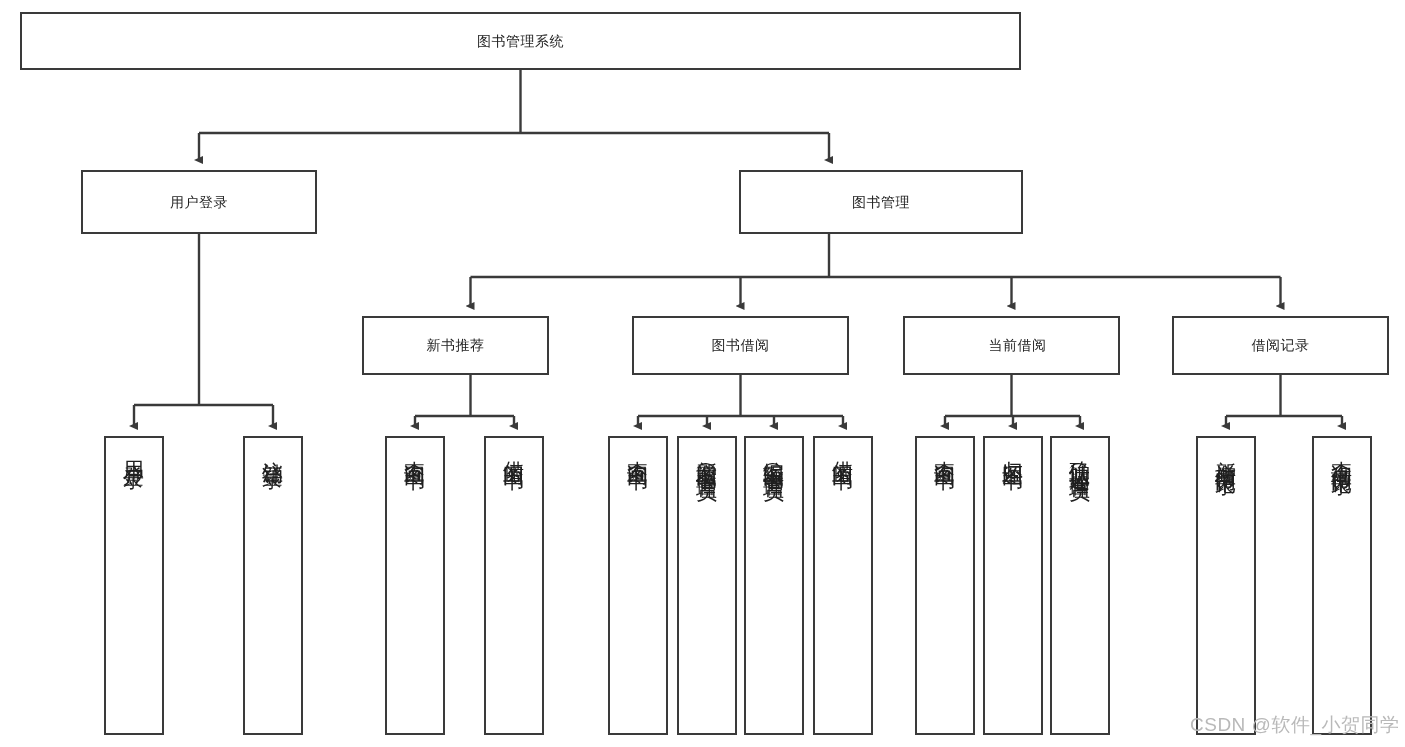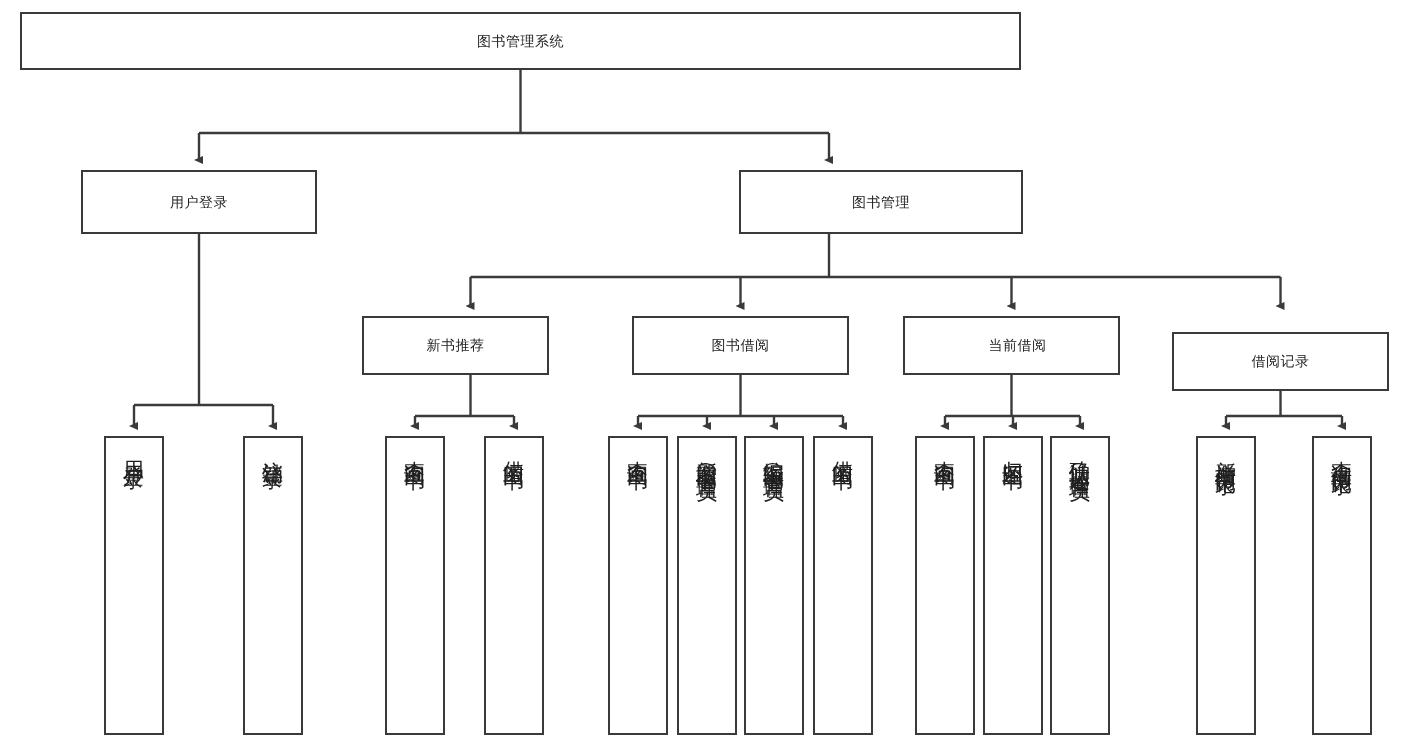--- a/index.html
+++ b/index.html
@@ -122,21 +122,21 @@
       </div>
       <div class="node" style="left: 362px; top: 316px; width: 187px; height: 59px;">
         <span class="node-label">新书推荐</span>
       </div>
       <div class="node" style="left: 632px; top: 316px; width: 217px; height: 59px;">
         <span class="node-label">图书借阅</span>
       </div>
       <div class="node" style="left: 903px; top: 316px; width: 217px; height: 59px; padding-left: 12px;">
         <span class="node-label">当前借阅</span>
       </div>
-      <div class="node" style="left: 1172px; top: 332px; width: 217px; height: 59px;">
+      <div class="node" style="left: 1172px; top: 316px; width: 217px; height: 59px;">
         <span class="node-label">借阅记录</span>
       </div>
       <div class="node vertical" style="left: 104px; top: 436px; width: 60px; height: 299px;">
         <span class="node-label">用户登录</span>
       </div>
       <div class="node vertical" style="left: 243px; top: 436px; width: 60px; height: 299px;">
         <span class="node-label">注销登录</span>
       </div>
       <div class="node vertical" style="left: 385px; top: 436px; width: 60px; height: 299px;">
         <span class="node-label">查询图书</span>
@@ -166,13 +166,14 @@
         <span class="node-label">确认归还（管理员）</span>
       </div>
       <div class="node vertical" style="left: 1196px; top: 436px; width: 60px; height: 299px;">
         <span class="node-label">新增借阅记录</span>
       </div>
       <div class="node vertical" style="left: 1312px; top: 436px; width: 60px; height: 299px;">
         <span class="node-label">查询借阅记录</span>
       </div>
     </div>
 
+  <div class="watermark" style="left:1190px; top:712px;">CSDN @软件_小贺同学</div>
 </div>
 
 </body></html>

